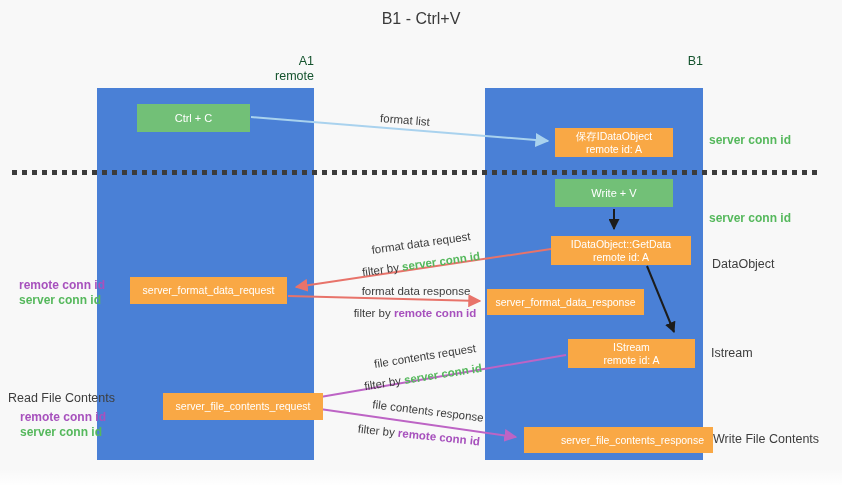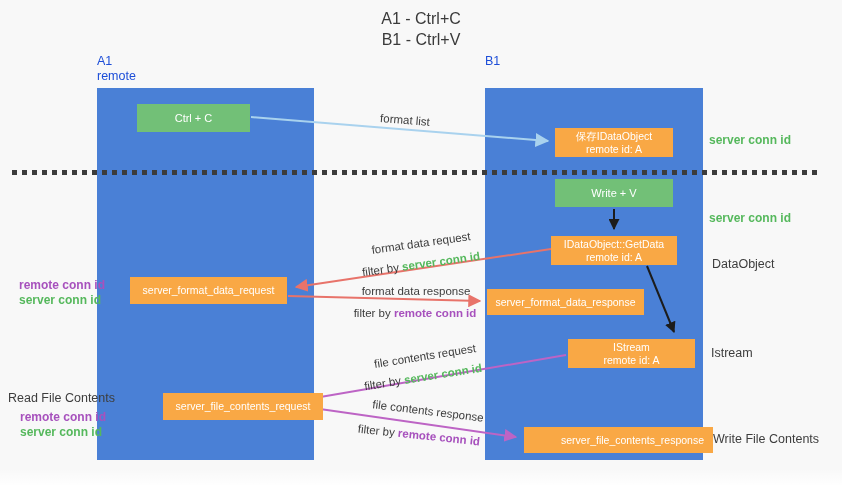--- a/index.html
+++ b/index.html
@@ -8,21 +8,21 @@
     background:var(--background,#f8f8f8);
     font-family:"Liberation Sans", sans-serif;
     color:var(--dark-text,#3d3d3d);
   }
   .abs{position:absolute;}
   .title{
     left:0;top:8px;width:842px;text-align:center;
     font-size:16px;line-height:21px;color:#3a3a3a;
   }
   .lane-header{
-    text-align:left;font-size:12.5px;line-height:15px;color:#1d4ed8;top:54px;
+    text-align:right;font-size:12.5px;line-height:15px;color:#14532d;top:54px;
   }
   .lane-rect{
     top:88px;height:372px;background:var(--lane-fill,#4a80d6);
   }
   .node{
     display:flex;align-items:center;justify-content:center;flex-direction:column;
     color:#ffffff;font-size:10.5px;line-height:13px;text-align:center;white-space:nowrap;
   }
   .node.green{background:var(--green-node,#72c077);}
   .node.orange{background:var(--orange-node,#f9a845);}
@@ -52,21 +52,20 @@
   #head-black path{fill:var(--black-arrow,#1c1c1c);}
   .bottom-fade{
     left:0;bottom:0;width:842px;height:16px;
     background:linear-gradient(to bottom,rgba(255,255,255,0),rgba(255,255,255,0.9));
   }
 </style>
 </head>
 <body style="--background: #f8f8f8; --lane-fill: #4a80d6; --green-node: #72c077; --orange-node: #f9a845; --green-text: #55b85c; --purple-text: #a751bd; --red-arrow: #e8736a; --magenta-arrow: #bd64c5; --blue-arrow: #a9d2ee; --black-arrow: #1c1c1c; --dark-text: #3d3d3d; --dotted-line: #3c3c3c;">
 
 <div class="abs title">
-  <div>A1 - Ctrl+C</div>
   <div>B1 - Ctrl+V</div>
 </div>
 
 <div class="abs lane-header" style="left:97px;width:217px;">
   <div>A1</div>
   <div>remote</div>
 </div>
 <div class="abs lane-header" style="left:485px;width:218px;">
   <div>B1</div>
 </div>
@@ -103,21 +102,21 @@
 <div class="abs node green" style="left:137px;top:104px;width:113px;height:28px;font-size:11px;">
   <span>Ctrl + C</span>
 </div>
 <div class="abs node orange" style="left:555px;top:128px;width:118px;height:29px;">
   <span>保存IDataObject</span>
   <span>remote id: A</span>
 </div>
 <div class="abs node green" style="left:555px;top:179px;width:118px;height:28px;font-size:11px;">
   <span>Write + V</span>
 </div>
-<div class="abs node orange" style="left:551px;top:236px;width:126px;height:29px;">
+<div class="abs node orange" style="left:551px;top:236px;width:140px;height:29px;">
   <span>IDataObject::GetData</span>
   <span>remote id: A</span>
 </div>
 <div class="abs node orange" style="left:130px;top:277px;width:157px;height:27px;">
   <span>server_format_data_request</span>
 </div>
 <div class="abs node orange" style="left:487px;top:289px;width:157px;height:26px;">
   <span>server_format_data_response</span>
 </div>
 <div class="abs node orange" style="left:568px;top:339px;width:127px;height:29px;">

